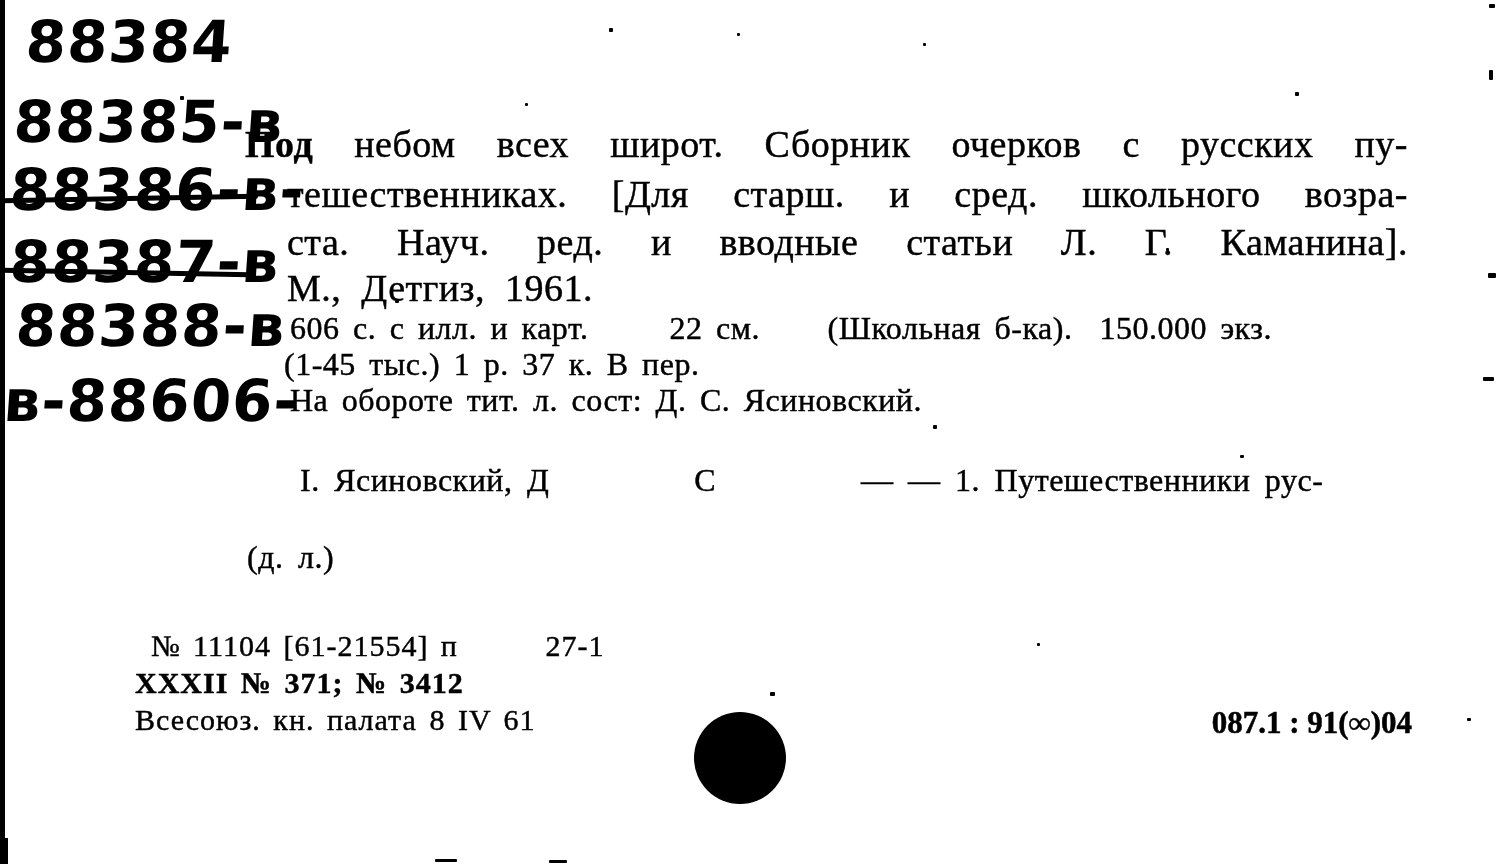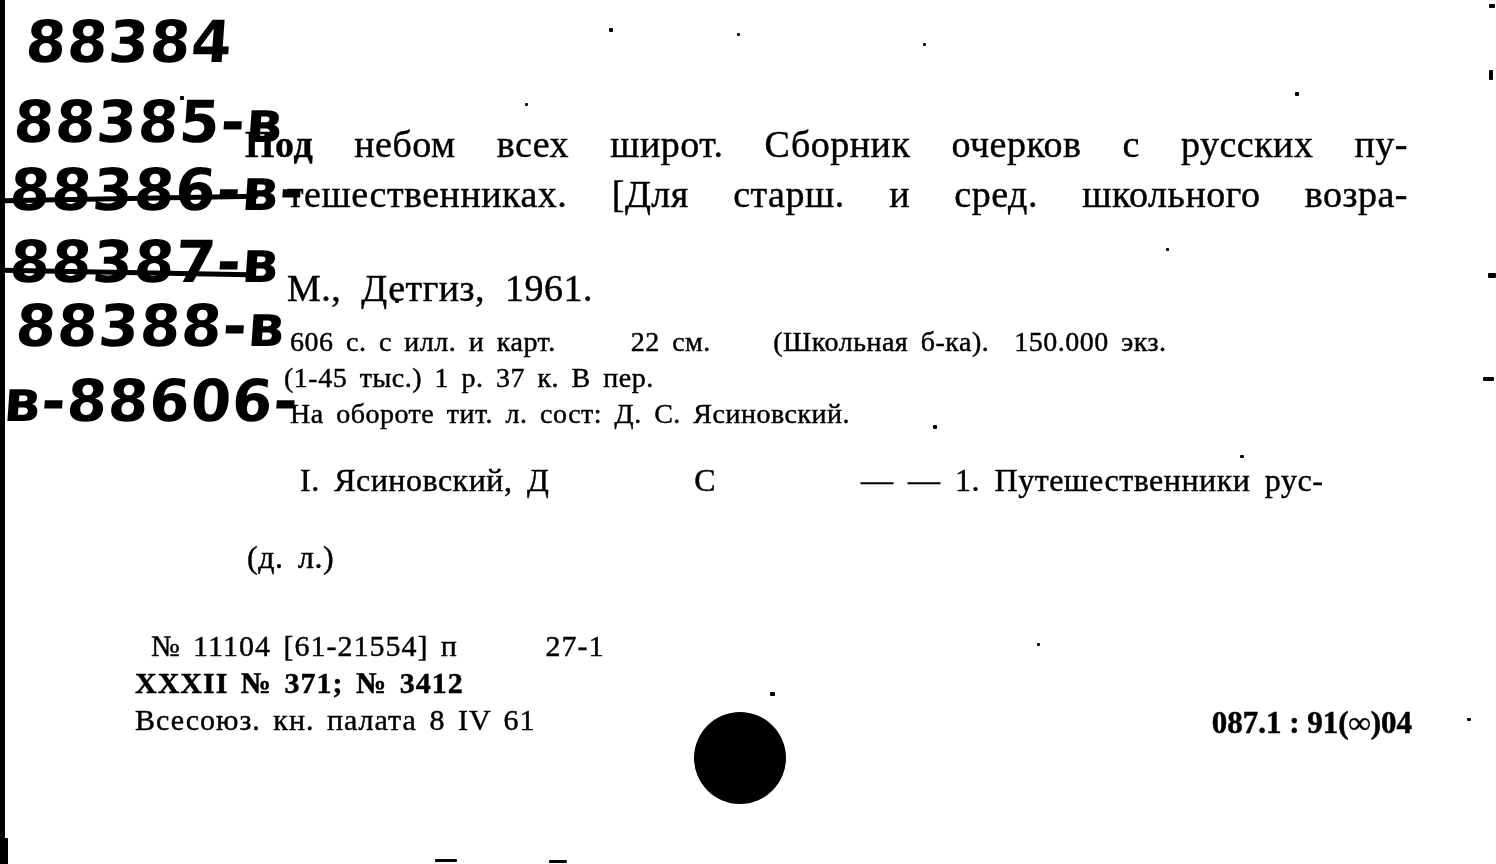--- a/index.html
+++ b/index.html
@@ -10,21 +10,21 @@
   }
   
   .t {
     position:absolute; white-space:pre; color:#000;
     -webkit-text-stroke:0.45px #000;
     letter-spacing:0.5px;
   }
   .title-line   { font-size:38px; word-spacing:10px; }
   .jline        { white-space:normal; text-align:justify; text-align-last:justify; }
   .lead-word    { font-weight:700; }
-  .coll-line    { font-size:28px; word-spacing:5px;margin-top:16px; }
+  .coll-line    { font-size:32px; word-spacing:5px; }
   .trace-line   { font-size:32px; word-spacing:6px; }
   .reg-line     { font-size:30px; word-spacing:4px; letter-spacing:1px; }
   .class-block  {
     position:absolute; top:630px; right:84px; width:330px;
     text-align:right; font-size:31px; font-weight:700; line-height:37px;
     -webkit-text-stroke:0.5px #000; white-space:pre;
   }
   .class-block div { data:""; }
   
   .hw {
@@ -57,20 +57,21 @@
   <div class="hw" style="left:14px;  top:92px;">88385-в</div>
   <div class="hw" style="left:10px;  top:160px;">88386-в-</div>
   <div class="strike" style="left:0; top:196px; width:258px; transform:rotate(-1deg);"></div>
   <div class="hw" style="left:10px;  top:232px;">88387-в</div>
   <div class="strike" style="left:0; top:270px; width:252px; transform:rotate(1deg);"></div>
   <div class="hw" style="left:16px;  top:296px;">88388-в</div>
   <div class="hw" style="left:4px;   top:371px;">в-88606-</div>
 
   <div class="t title-line jline" style="left:245px; top:122px; width:1163px;"><span class="lead-word">Под</span> <span>небом всех широт. Сборник очерков с русских пу-</span></div>
   <div class="t title-line jline" style="left:287px; top:172px; width:1121px;">тешественниках. [Для старш. и сред. школьного возра-</div>
+  <div class="t title-line jline" style="left:287px; top:220px; width:1121px;">ста. Науч. ред. и вводные статьи Л. Г. Каманина].</div>
   <div class="t title-line" style="left:287px; top:266px;">М., Детгиз, 1961.</div>
 
   <div class="t coll-line" style="left:290px; top:310px;">606 с. с илл. и карт.      22 см.     (Школьная б-ка).  150.000 экз.</div>
   <div class="t coll-line" style="left:284px; top:346px;">(1-45 тыс.) 1 р. 37 к. В пер.</div>
   <div class="t coll-line" style="left:290px; top:382px;">На обороте тит. л. сост: Д. С. Ясиновский.</div>
 
   <div class="t trace-line" style="left:300px; top:462px;">I. Ясиновский, Д          С          — — 1. Путешественники рус-</div>
   <div class="t trace-line" style="left:247px; top:539px;">(д. л.)</div>
 
   <div class="t reg-line" style="left:135px; top:629px;margin-left:16px;">№ 11104 [61-21554] п       27-1</div>

